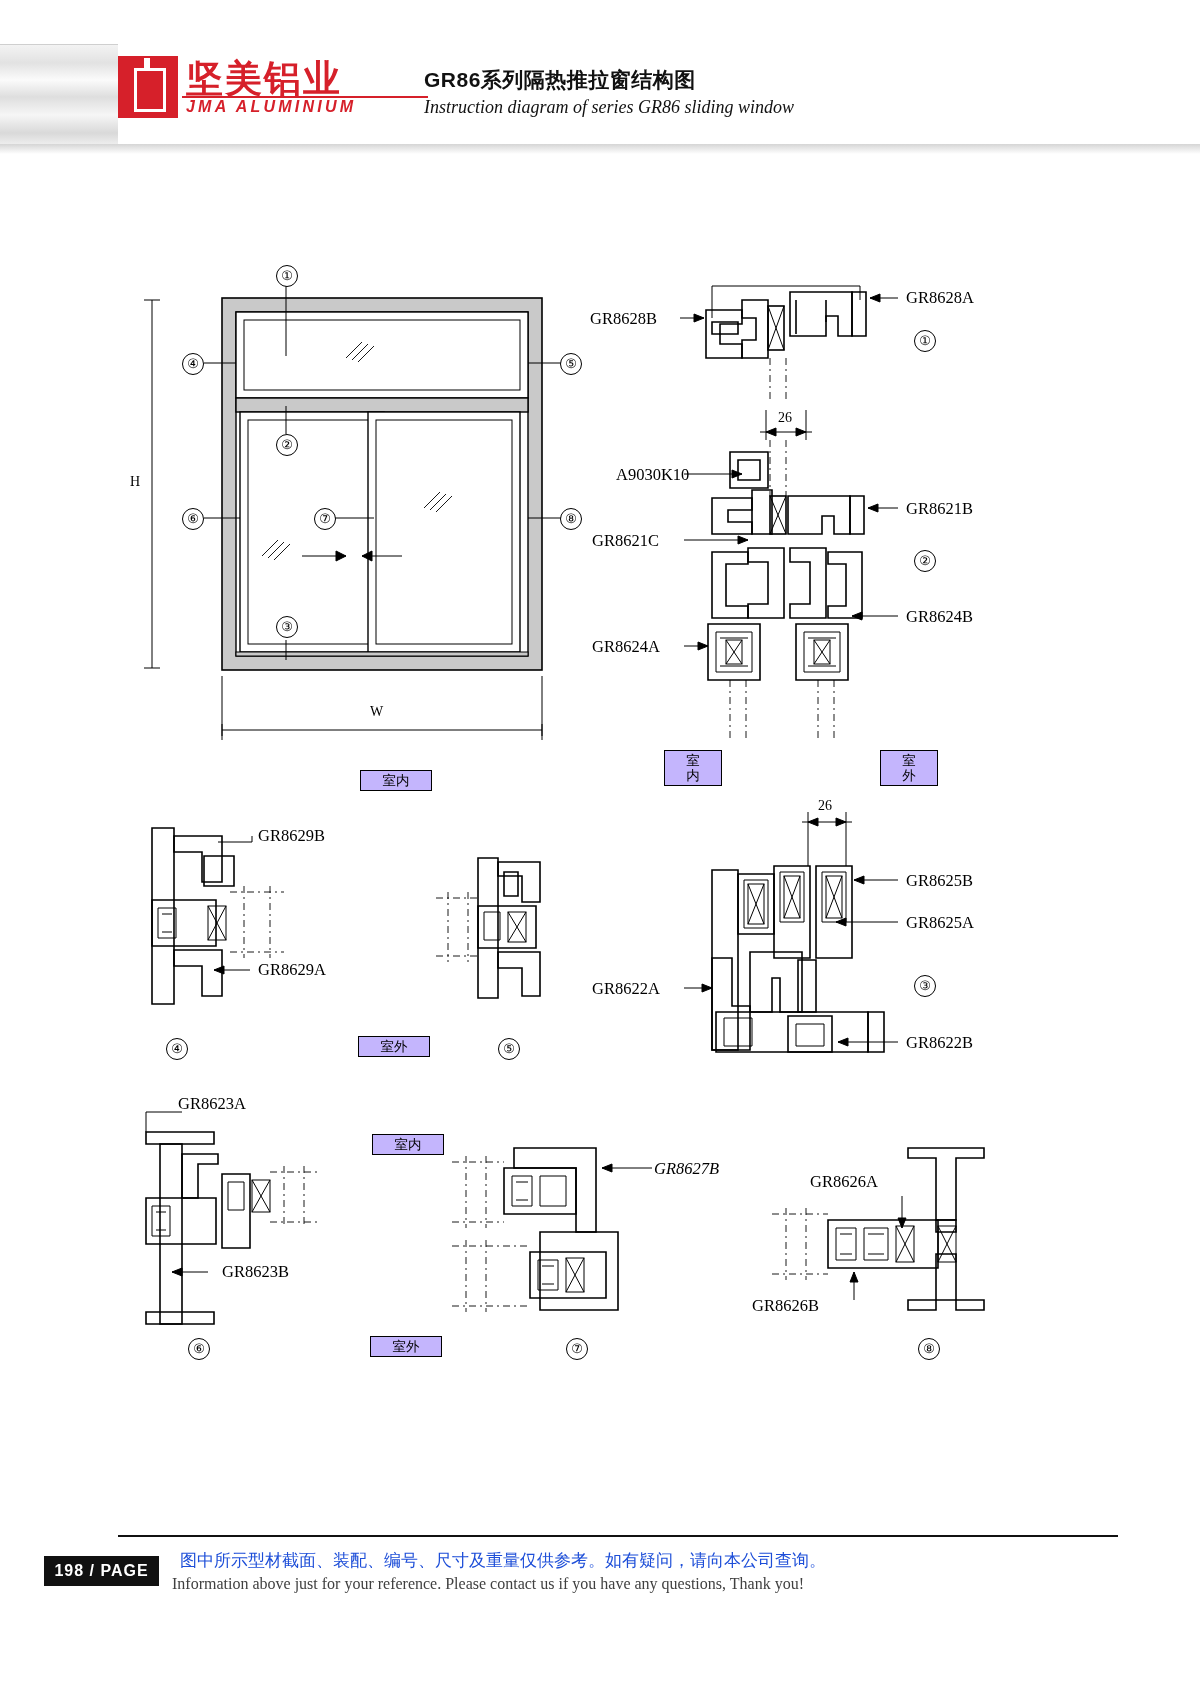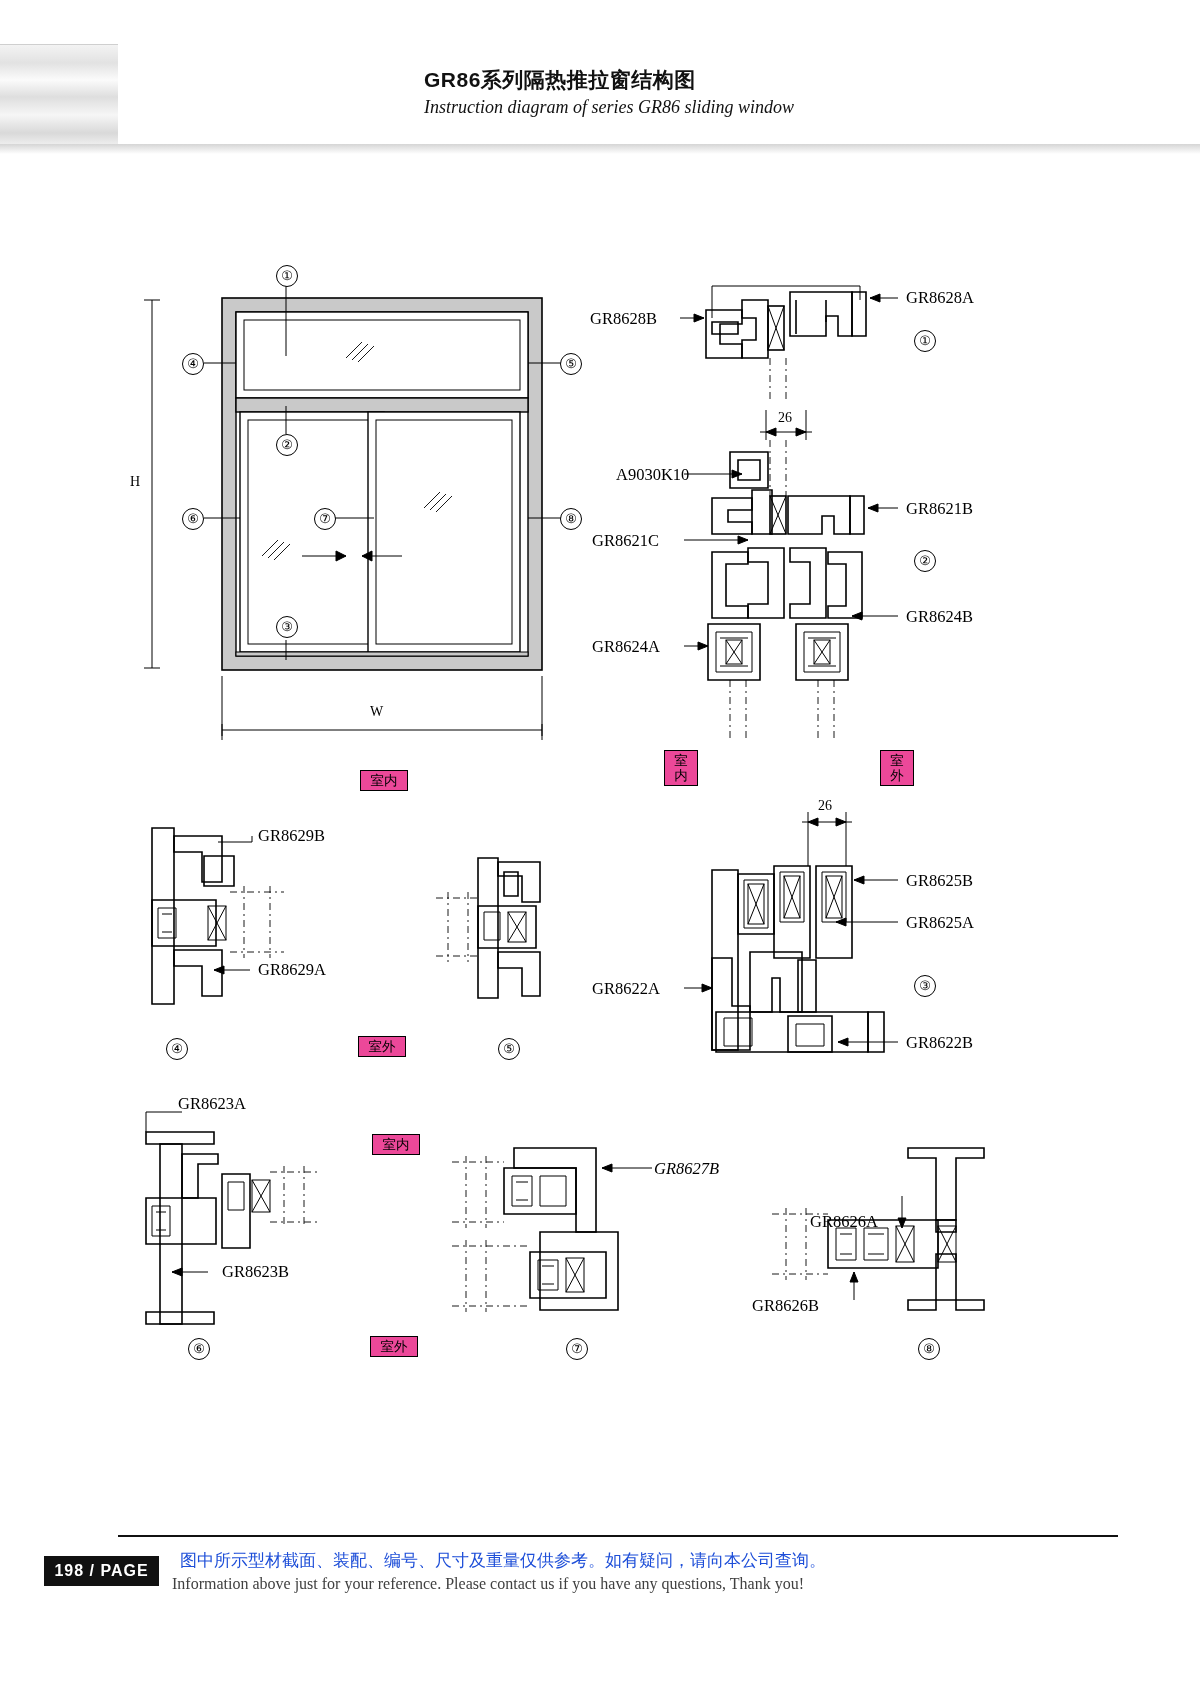--- a/index.html
+++ b/index.html
@@ -27,21 +27,21 @@
   .logo-rule{position:absolute;left:64px;top:44px;width:246px;height:2px;background:#d6202a;}
   .title-cn{position:absolute;left:424px;top:22px;font-family:"Liberation Sans",sans-serif;
     font-size:21px;font-weight:bold;color:#111;letter-spacing:0.5px;}
   .title-en{position:absolute;left:424px;top:53px;font-size:18px;color:#111;font-style:italic;}
   .hdr-shadow{position:absolute;left:0;top:144px;width:1200px;height:10px;
     background:linear-gradient(to bottom,#d5d5d5,#ffffff);}
 
   
   .lbl{position:absolute;font-family:"Liberation Serif",serif;font-size:16.5px;color:#000;white-space:nowrap;}
   .boxed{position:absolute;border:1px solid #000;font-family:"Liberation Sans",sans-serif;
-    font-size:13.5px;line-height:15px;text-align:center;padding:2px 8px;background:#ec4899;color:#000;}
+    font-size:13.5px;line-height:15px;text-align:center;padding:2px 20px;background:#c4b5fd;color:#000;}
   .circ{position:absolute;width:20px;height:20px;border:1.2px solid #000;border-radius:50%;
     font-size:13px;line-height:19px;text-align:center;font-family:"Liberation Serif",serif;background:#fff;color:#000;}
   .dim{position:absolute;font-family:"Liberation Serif",serif;font-size:14px;color:#000;}
   .pagebox{position:absolute;left:44px;top:1556px;width:115px;height:30px;background:#111;color:#fff;
     font-family:"Liberation Sans",sans-serif;font-size:16px;font-weight:bold;text-align:center;line-height:30px;letter-spacing:1px;}
   .foot-cn{position:absolute;left:180px;top:1549px;font-family:"Liberation Sans",sans-serif;font-size:17px;color:#1d4ed8;}
   .foot-en{position:absolute;left:172px;top:1575px;font-size:16px;color:#404040;}
 
   svg{position:absolute;left:0;top:0;}
   .ln{stroke:#000;fill:none;}
@@ -53,20 +53,26 @@
 </style>
 </head>
 <body>
 
 <div class="page">
 
   <div class="header">
     <div class="hdr-band"></div>
     <div class="hdr-white"></div>
 
+    <div class="logo-box">
+      <div class="logo-mark"></div>
+      <div class="logo-cn">坚美铝业</div>
+      <div class="logo-rule"></div>
+      <div class="logo-en">JMA ALUMINIUM</div>
+    </div>
 
     <div class="title-cn">GR86系列隔热推拉窗结构图</div>
     <div class="title-en">Instruction diagram of series GR86 sliding window</div>
   </div>
   <div class="hdr-shadow"></div>
 
   <svg width="1200" height="1697" viewBox="0 0 1200 1697">
 
     <g>
 
@@ -434,21 +440,21 @@
 
   <div class="lbl" style="left:178px;top:1094px;">GR8623A</div>
   <div class="lbl" style="left:222px;top:1262px;">GR8623B</div>
   <div class="circ" style="left:188px;top:1338px;">⑥</div>
   <div class="boxed" style="left:372px;top:1134px;width:30px;"><span>室内</span></div>
   <div class="boxed" style="left:370px;top:1336px;width:30px;"><span>室外</span></div>
 
   <div class="lbl" style="left:654px;top:1159px;font-style:italic;">GR8627B</div>
   <div class="circ" style="left:566px;top:1338px;">⑦</div>
 
-  <div class="lbl" style="left:810px;top:1172px;margin-top:40px;">GR8626A</div>
+  <div class="lbl" style="left:810px;top:1172px;">GR8626A</div>
   <div class="lbl" style="left:752px;top:1296px;">GR8626B</div>
   <div class="circ" style="left:918px;top:1338px;">⑧</div>
 
   <div class="pagebox">198 / PAGE</div>
   <div class="foot-cn">图中所示型材截面、装配、编号、尺寸及重量仅供参考。如有疑问，请向本公司查询。</div>
   <div class="foot-en">Information above just for your reference. Please contact us if you have any questions, Thank you!</div>
 
 </div>
 
 </body></html>

